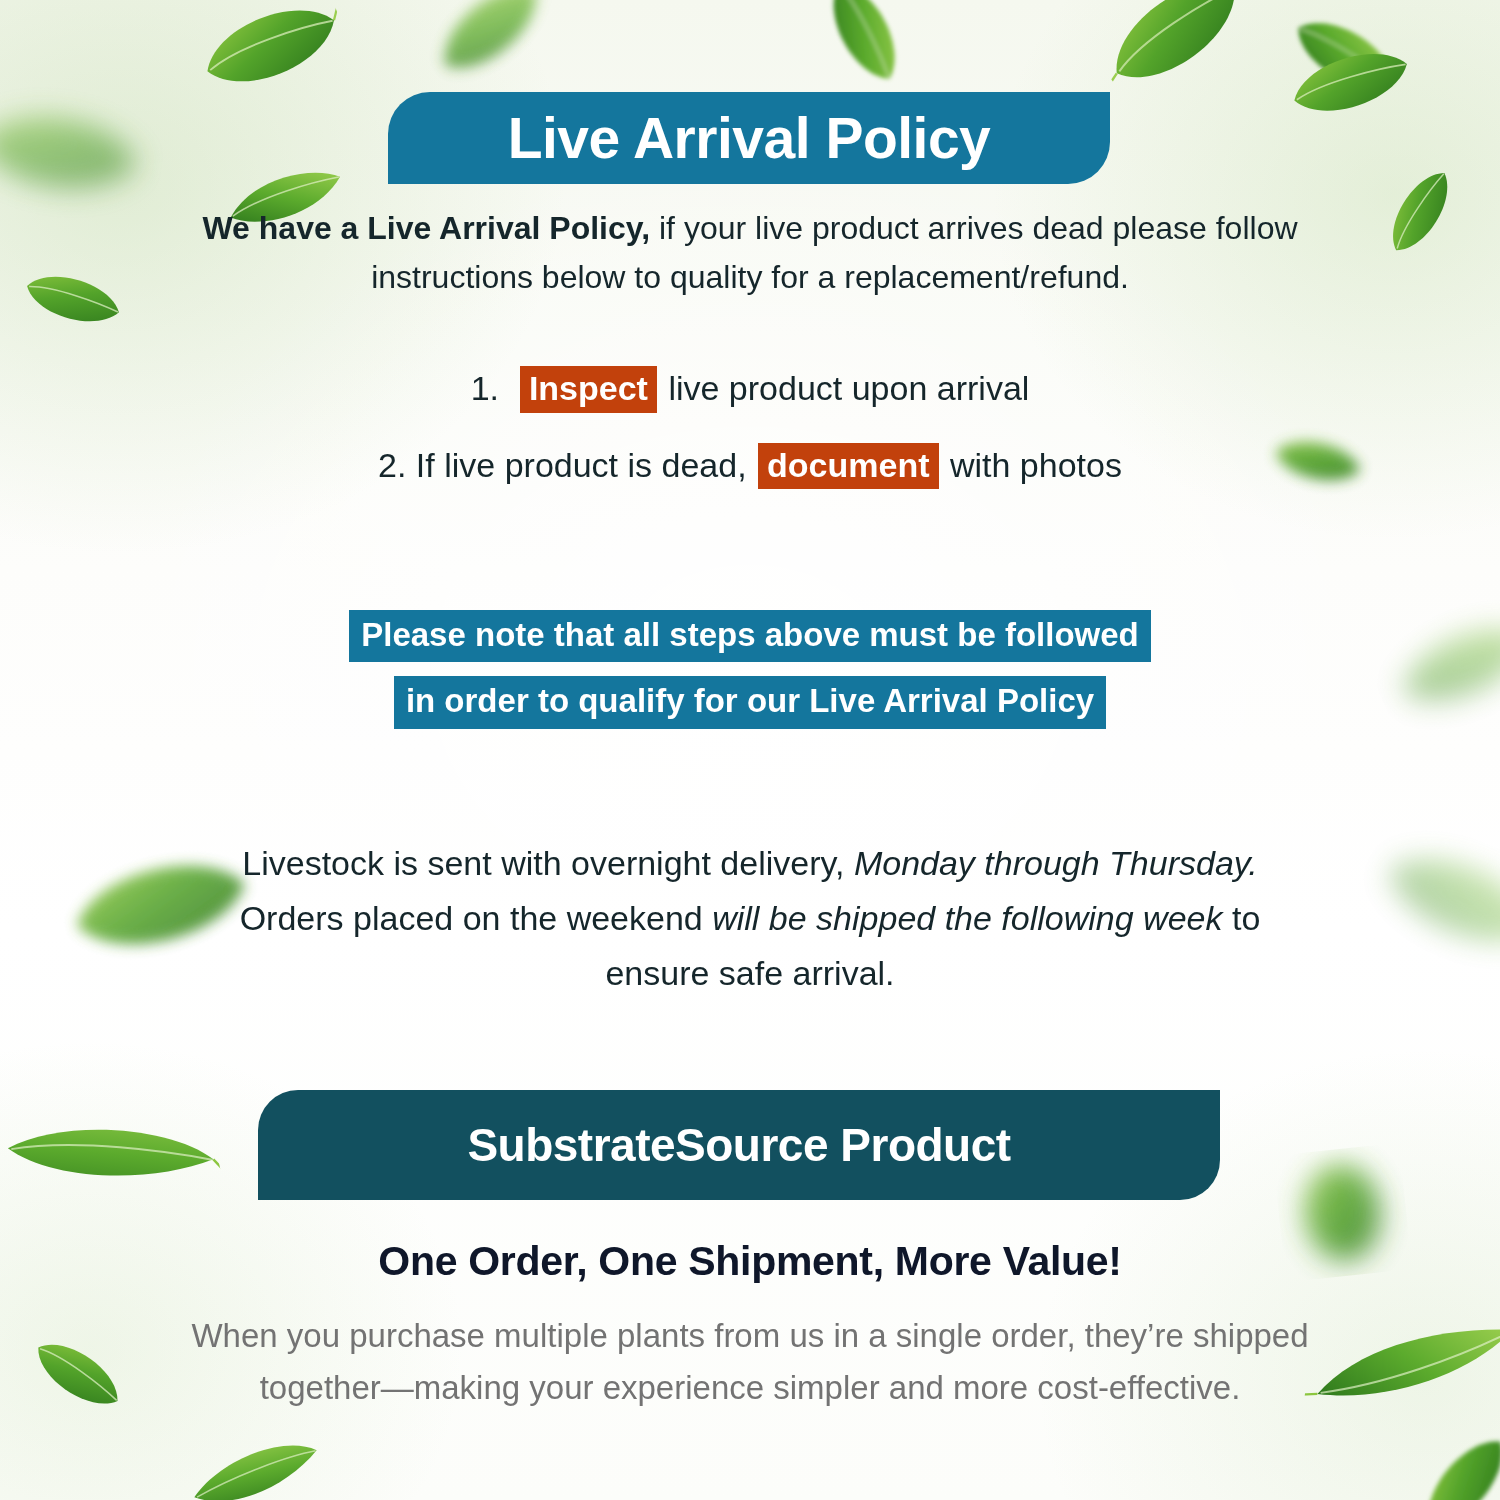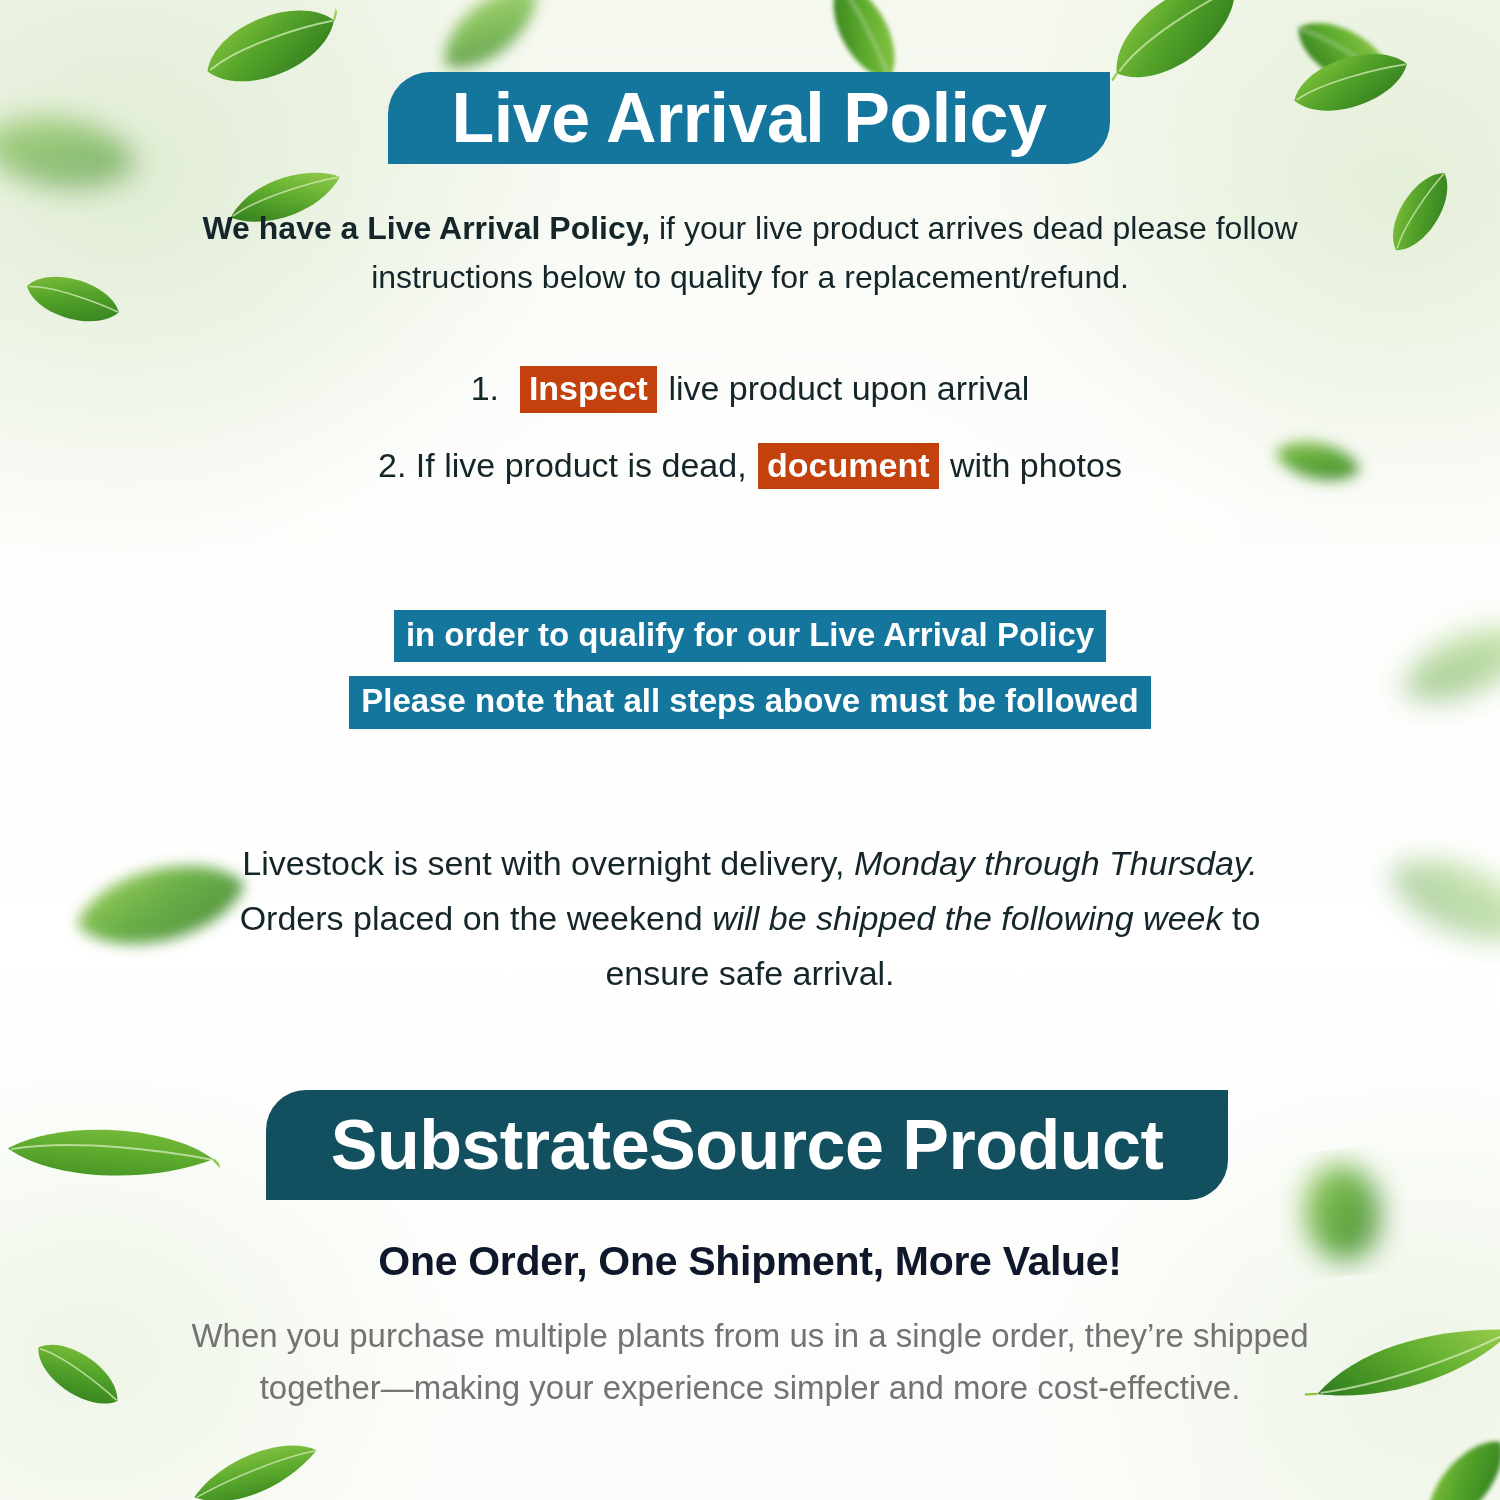--- a/index.html
+++ b/index.html
@@ -64,31 +64,31 @@
     background: #14769d;
     border-radius: 42px 0 42px 0;
   }
   .banner-secondary {
     background: #12505f;
     border-radius: 40px 0 40px 0;
   }
 
   #banner-live {
     left: 388px;
-    top: 72px;
+    top: 92px;
     width: 722px;
     height: 92px;
-    font-size: 70px;
+    font-size: 57px;
   }
   #banner-substrate {
-    left: 266px;
+    left: 258px;
     top: 1090px;
     width: 962px;
     height: 110px;
-    font-size: 70px;
+    font-size: 46px;
   }
 
   
   .para {
     position: absolute;
     text-align: center;
     color: #15262b;
     line-height: 1.52;
   }
 
@@ -363,25 +363,25 @@
 
       <div class="step">
         <span>2.</span><span> If live product is dead, </span><span class="hl-dark">document</span><span> with photos</span>
       </div>
 
 
     </div>
 
     <div id="note">
       <div class="note-row">
+        <span class="note-line">Please note that all steps above must be followed</span>
+      </div>
+      <div class="note-row">
         <span class="note-line">in order to qualify for our Live Arrival Policy</span>
       </div>
-      <div class="note-row">
-        <span class="note-line">Please note that all steps above must be followed</span>
-      </div>
     </div>
 
     <div class="para" id="shipping">
       <span>Livestock is sent with overnight delivery, </span><span class="em">Monday through Thursday.</span><span> Orders placed on the weekend </span><span class="em">will be shipped the following week</span><span> to ensure safe arrival.</span>
     </div>
 
     <div class="banner banner-secondary" id="banner-substrate">
       <span>SubstrateSource Product</span>
     </div>
 

